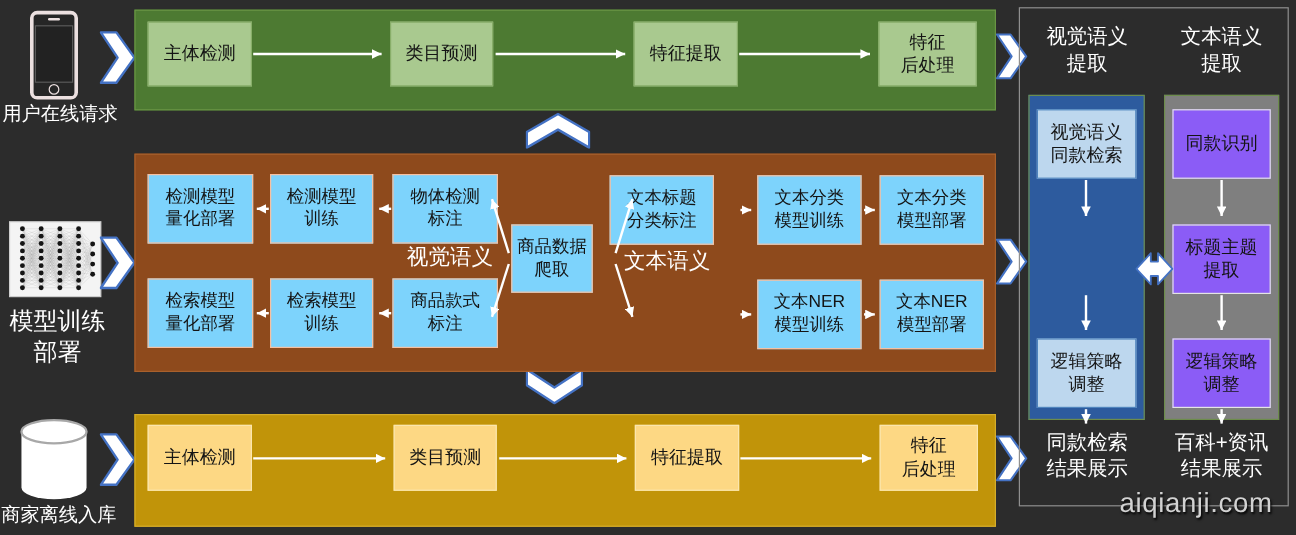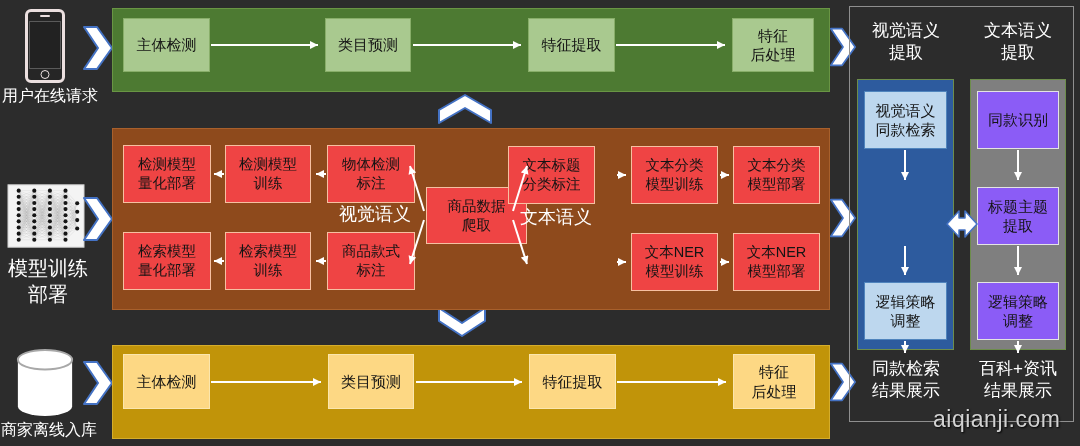--- a/index.html
+++ b/index.html
@@ -11,21 +11,21 @@
   .band{position:absolute;}
   .band.green{left:112px;top:8px;width:716px;height:82px;background:#4d7a32;border:1px solid #699544;}
   .band.brown{left:112px;top:128px;width:716px;height:180px;background:#8e4a1c;border:1px solid #a8602c;}
   .band.gold{left:112px;top:345px;width:716px;height:92px;background:#c19409;border:1px solid #d5ad2b;}
   .box{
     position:absolute;display:flex;align-items:center;justify-content:center;
     text-align:center;white-space:pre-line;line-height:1.28;
     font-size:15px;color:#141414;box-sizing:border-box;
   }
   .box.greenbx{background:#a9c98f;border:1px solid #88ae69;}
-  .box.salmon{background:#ef4444;border:1px solid #f6c0a1;font-size:14.5px;}
+  .box.salmon{background:#7dd3fc;border:1px solid #f6c0a1;font-size:14.5px;}
   .box.cream{background:#fdd884;border:1px solid #fbe6ad;}
   .box.lblue{background:#bdd7ee;border:1px solid #4f84bd;}
   .box.lgray{background:#8b5cf6;border:1px solid #e4e4e4;}
   .white-label{
     position:absolute;color:#fff;text-align:center;white-space:pre-line;
     line-height:1.3;font-size:17px;
   }
   .col{position:absolute;box-sizing:border-box;}
   .col.blue{left:857px;top:79px;width:97px;height:271px;background:#2d5b9e;border:1px solid #6d8d4c;}
   .col.gray{left:970px;top:79px;width:96px;height:271px;background:#7f7f7f;border:1px solid #6d8d4c;}
@@ -432,21 +432,21 @@
   <div class="box salmon" style="left:327px;top:145px;width:88px;height:58px;">物体检测
 标注</div>
   <div class="box salmon" style="left:123px;top:232px;width:88px;height:58px;">检索模型
 量化部署</div>
   <div class="box salmon" style="left:225px;top:232px;width:86px;height:58px;">检索模型
 训练</div>
   <div class="box salmon" style="left:327px;top:232px;width:88px;height:58px;">商品款式
 标注</div>
 
   <div class="white-label" style="left:330px;top:203px;width:90px;font-size:18px;">视觉语义</div>
-  <div class="box salmon" style="left:426px;top:187px;width:101px;height:57px;">商品数据
+  <div class="box salmon" style="left:426px;top:187px;width:68px;height:57px;">商品数据
 爬取</div>
   <div class="white-label" style="left:520px;top:206px;width:80px;font-size:18px;text-align:left;">文本语义</div>
 
   <div class="box salmon" style="left:508px;top:146px;width:87px;height:58px;">文本标题
 分类标注</div>
   <div class="box salmon" style="left:631px;top:146px;width:87px;height:58px;">文本分类
 模型训练</div>
   <div class="box salmon" style="left:733px;top:146px;width:87px;height:58px;">文本分类
 模型部署</div>
   <div class="box salmon" style="left:631px;top:233px;width:87px;height:58px;">文本NER

